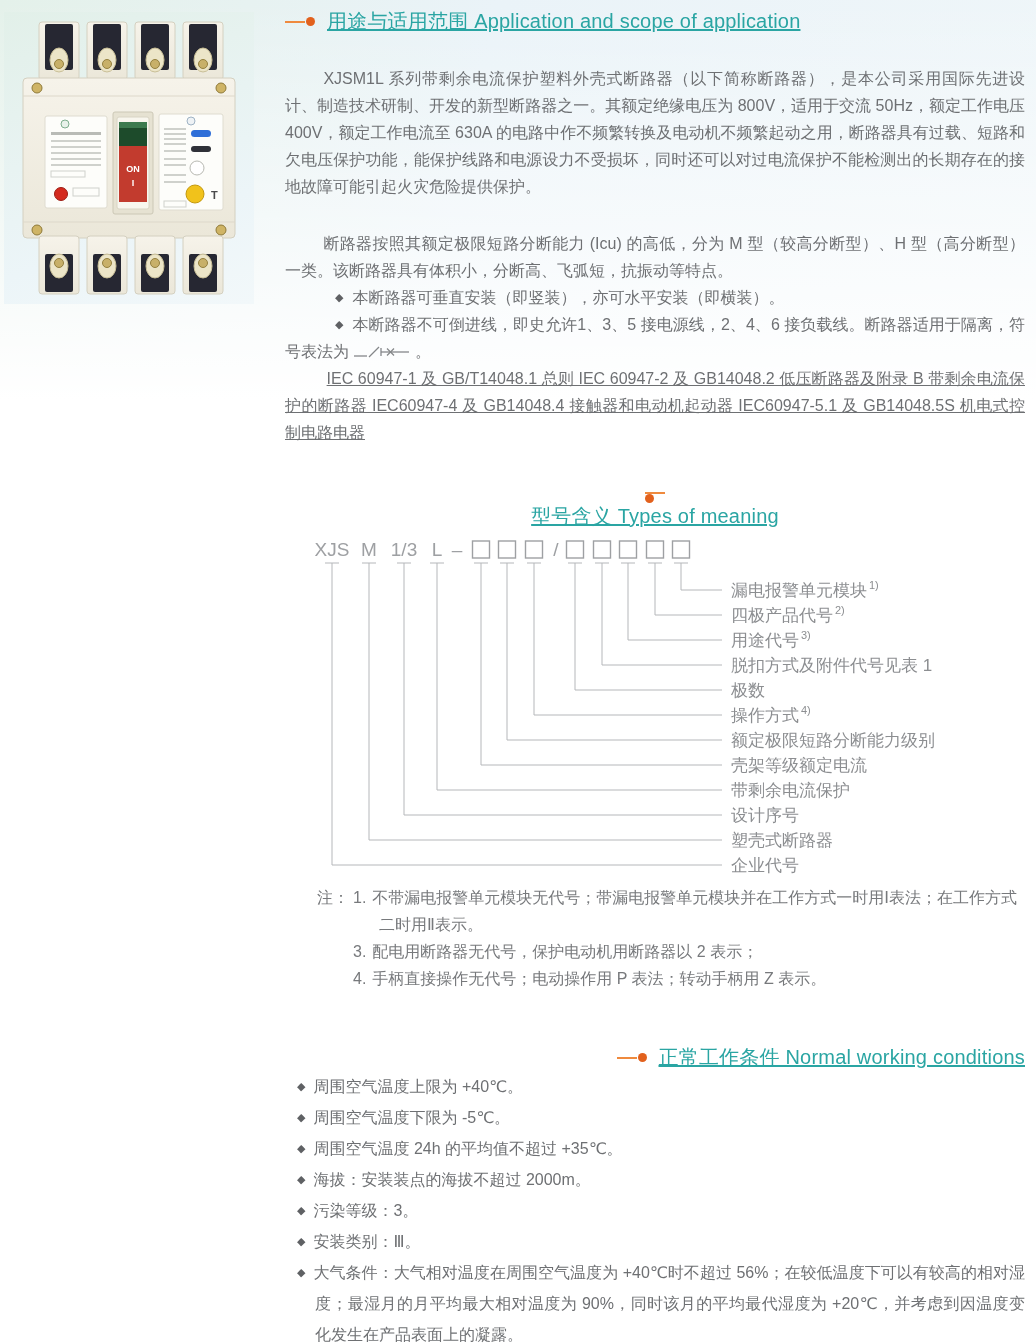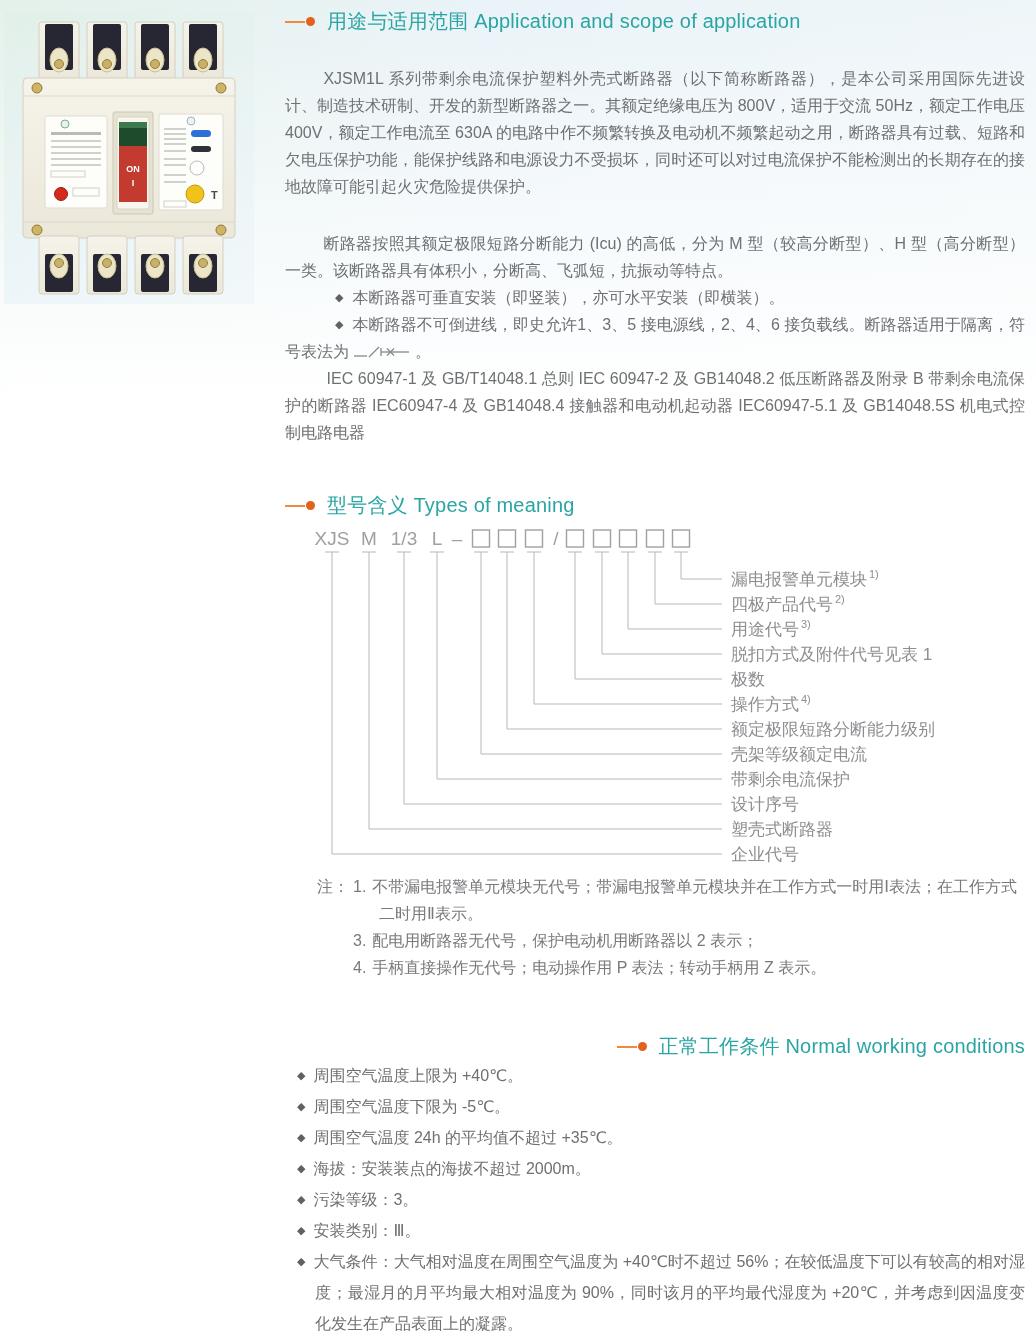--- a/index.html
+++ b/index.html
@@ -21,31 +21,31 @@
     position:absolute; left:4px; top:12px; width:250px; height:292px;
     background:linear-gradient(160deg,#e2f0e9 0%, #ecf5f8 70%, #f2f8fa 100%);
     display:flex; align-items:center; justify-content:center;
   }
   .content { position:absolute; left:285px; top:0; width:740px; }
 
   .sec-head { display:flex; align-items:center; margin-top:8px; margin-bottom:13px; }
   .marker-line { display:inline-block; width:20px; height:2px; background:#ef8a3e; }
   .marker-dot  { display:inline-block; width:9px; height:9px; border-radius:50%;
                  background:#e2611d; margin-left:1px; margin-right:12px; }
-  h2 { font-size:20px; font-weight:500; color:#2aa5a3; letter-spacing:.2px; }
+  h2 { font-size:20px; font-weight:500; color:#2aa5a3; letter-spacing:.2px;text-decoration:underline; }
 
   .para { font-size:16px; line-height:27px; color:#6e7073; text-align:justify; }
   .indent { text-indent:2.4em;margin-top:30px; }
   .bullet { text-indent:50px; }
-  .std    { text-indent:2.6em; }
+  .std    { text-indent:2.6em;text-decoration:underline; }
   .diamond { font-size:11px; color:#5f6164; margin-right:9px; vertical-align:2px; font-style:normal; }
   .iso-sym { vertical-align:-2px; margin:0 4px; }
 
   .sec2 { margin-top:46px; }
-  .sec2 .sec-head { margin-bottom:4px; }
+  .sec2 .sec-head { margin-bottom:4px;flex-direction:column; }
   #model-diagram svg { display:block; }
   .tok { font-size:19px; fill:#9ea0a3; }
   .dline { stroke:#b5b7ba; stroke-width:1; fill:none; }
   .dbox { fill:none; stroke:#9ea0a3; stroke-width:1.4; }
   .dlabel { font-size:17px; fill:#8c8e91; }
   .dsup { font-size:11px; }
 
   .notes { display:flex; margin-top:2px; font-size:16px; line-height:27px; color:#77797c; }
   .notes-prefix { flex:0 0 36px; margin-left:32px; }
   .note-item { padding-left:26px; text-indent:-26px; }

